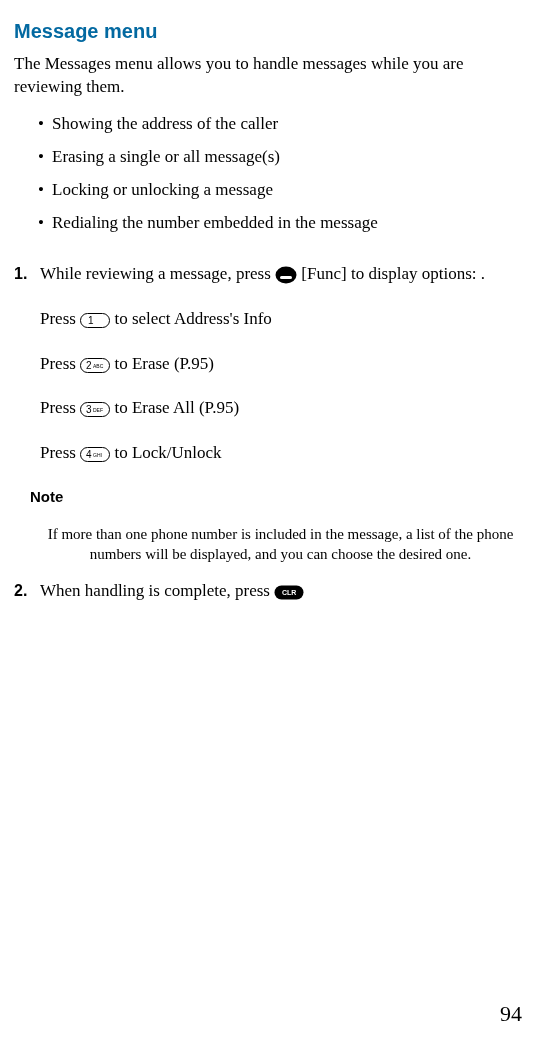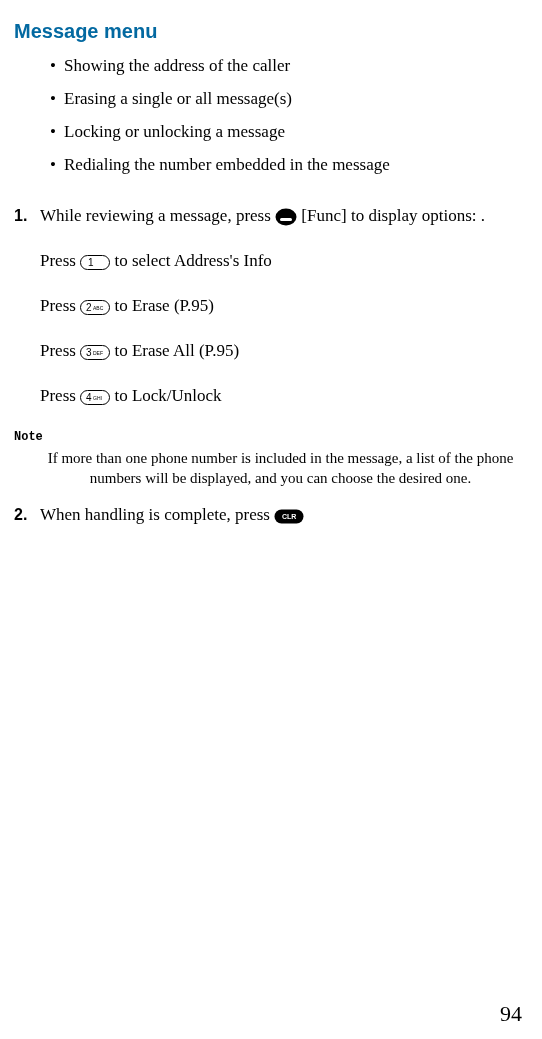--- a/index.html
+++ b/index.html
@@ -28,21 +28,21 @@
   .intro {
     margin: 0 0 14px 0;
   }
   .bullets {
     margin: 0 0 28px 0;
     padding-left: 38px;
   }
   .bullets li {
     list-style: none;
     position: relative;
-    margin: 10px 12px;
+    margin: 10px 0;
   }
   .bullets li::before {
     content: "•";
     position: absolute;
     left: -14px;
   }
   .step {
     display: flex;
     margin: 0 0 14px 0;
   }
@@ -57,24 +57,24 @@
     flex: 1;
   }
   .presslines {
     padding-left: 26px;
     margin: 0 0 14px 0;
   }
   .pressline {
     margin: 22px 0;
   }
   .note-label {
-    font-family: Liberation Mono, monospace;
+    font-family: Liberation Sans, sans-serif;
     font-weight: bold;
-    font-size: 12px;
-    margin: 0;
+    font-size: 15px;
+    margin: 16px;
   }
   .note-text {
     font-size: 15px;
     margin: 2px 0 16px 17px;
     text-align: center;
   }
   .pagenum {
     position: absolute;
     bottom: 10px;
     right: 20px;
@@ -87,20 +87,21 @@
     vertical-align: -5px;
   }
 </style>
 </head>
 <body>
 
 <div class="page">
 
   <h2 class="heading">Message menu</h2>
 
+  <p class="intro">The Messages menu allows you to handle messages while you are reviewing them.</p>
 
   <ul class="bullets">
     <li>Showing the address of the caller</li>
     <li>Erasing a single or all message(s)</li>
     <li>Locking or unlocking a message</li>
     <li>Redialing the number embedded in the message</li>
   </ul>
 
   <div class="step">
     <div class="step-num">1.</div>

